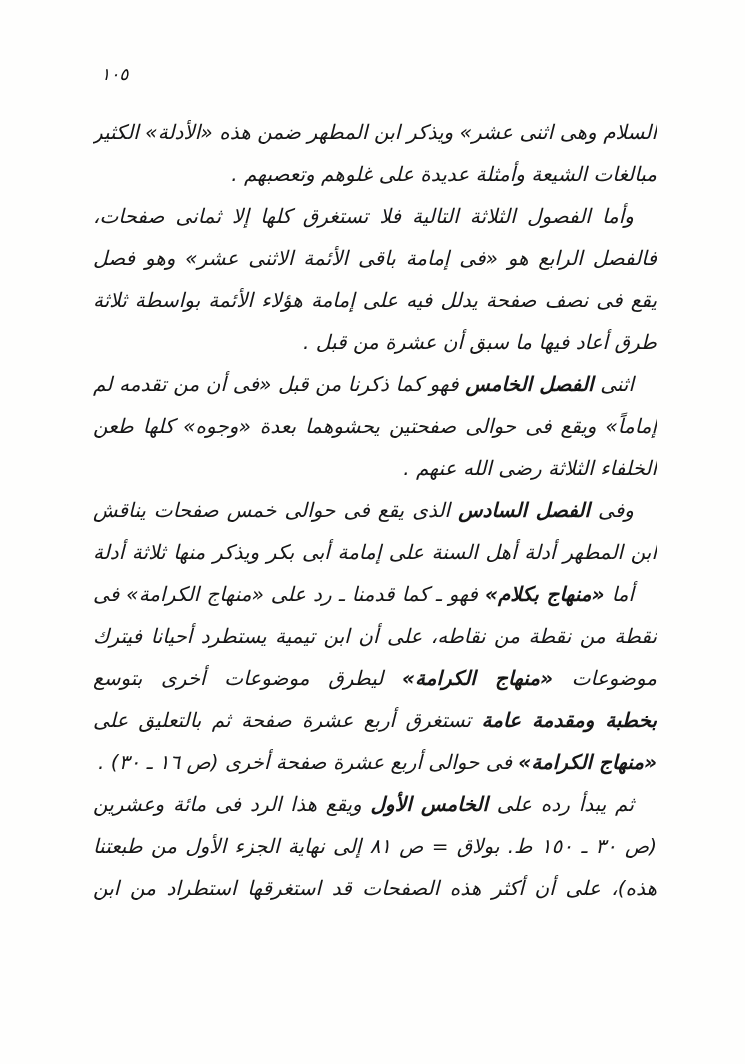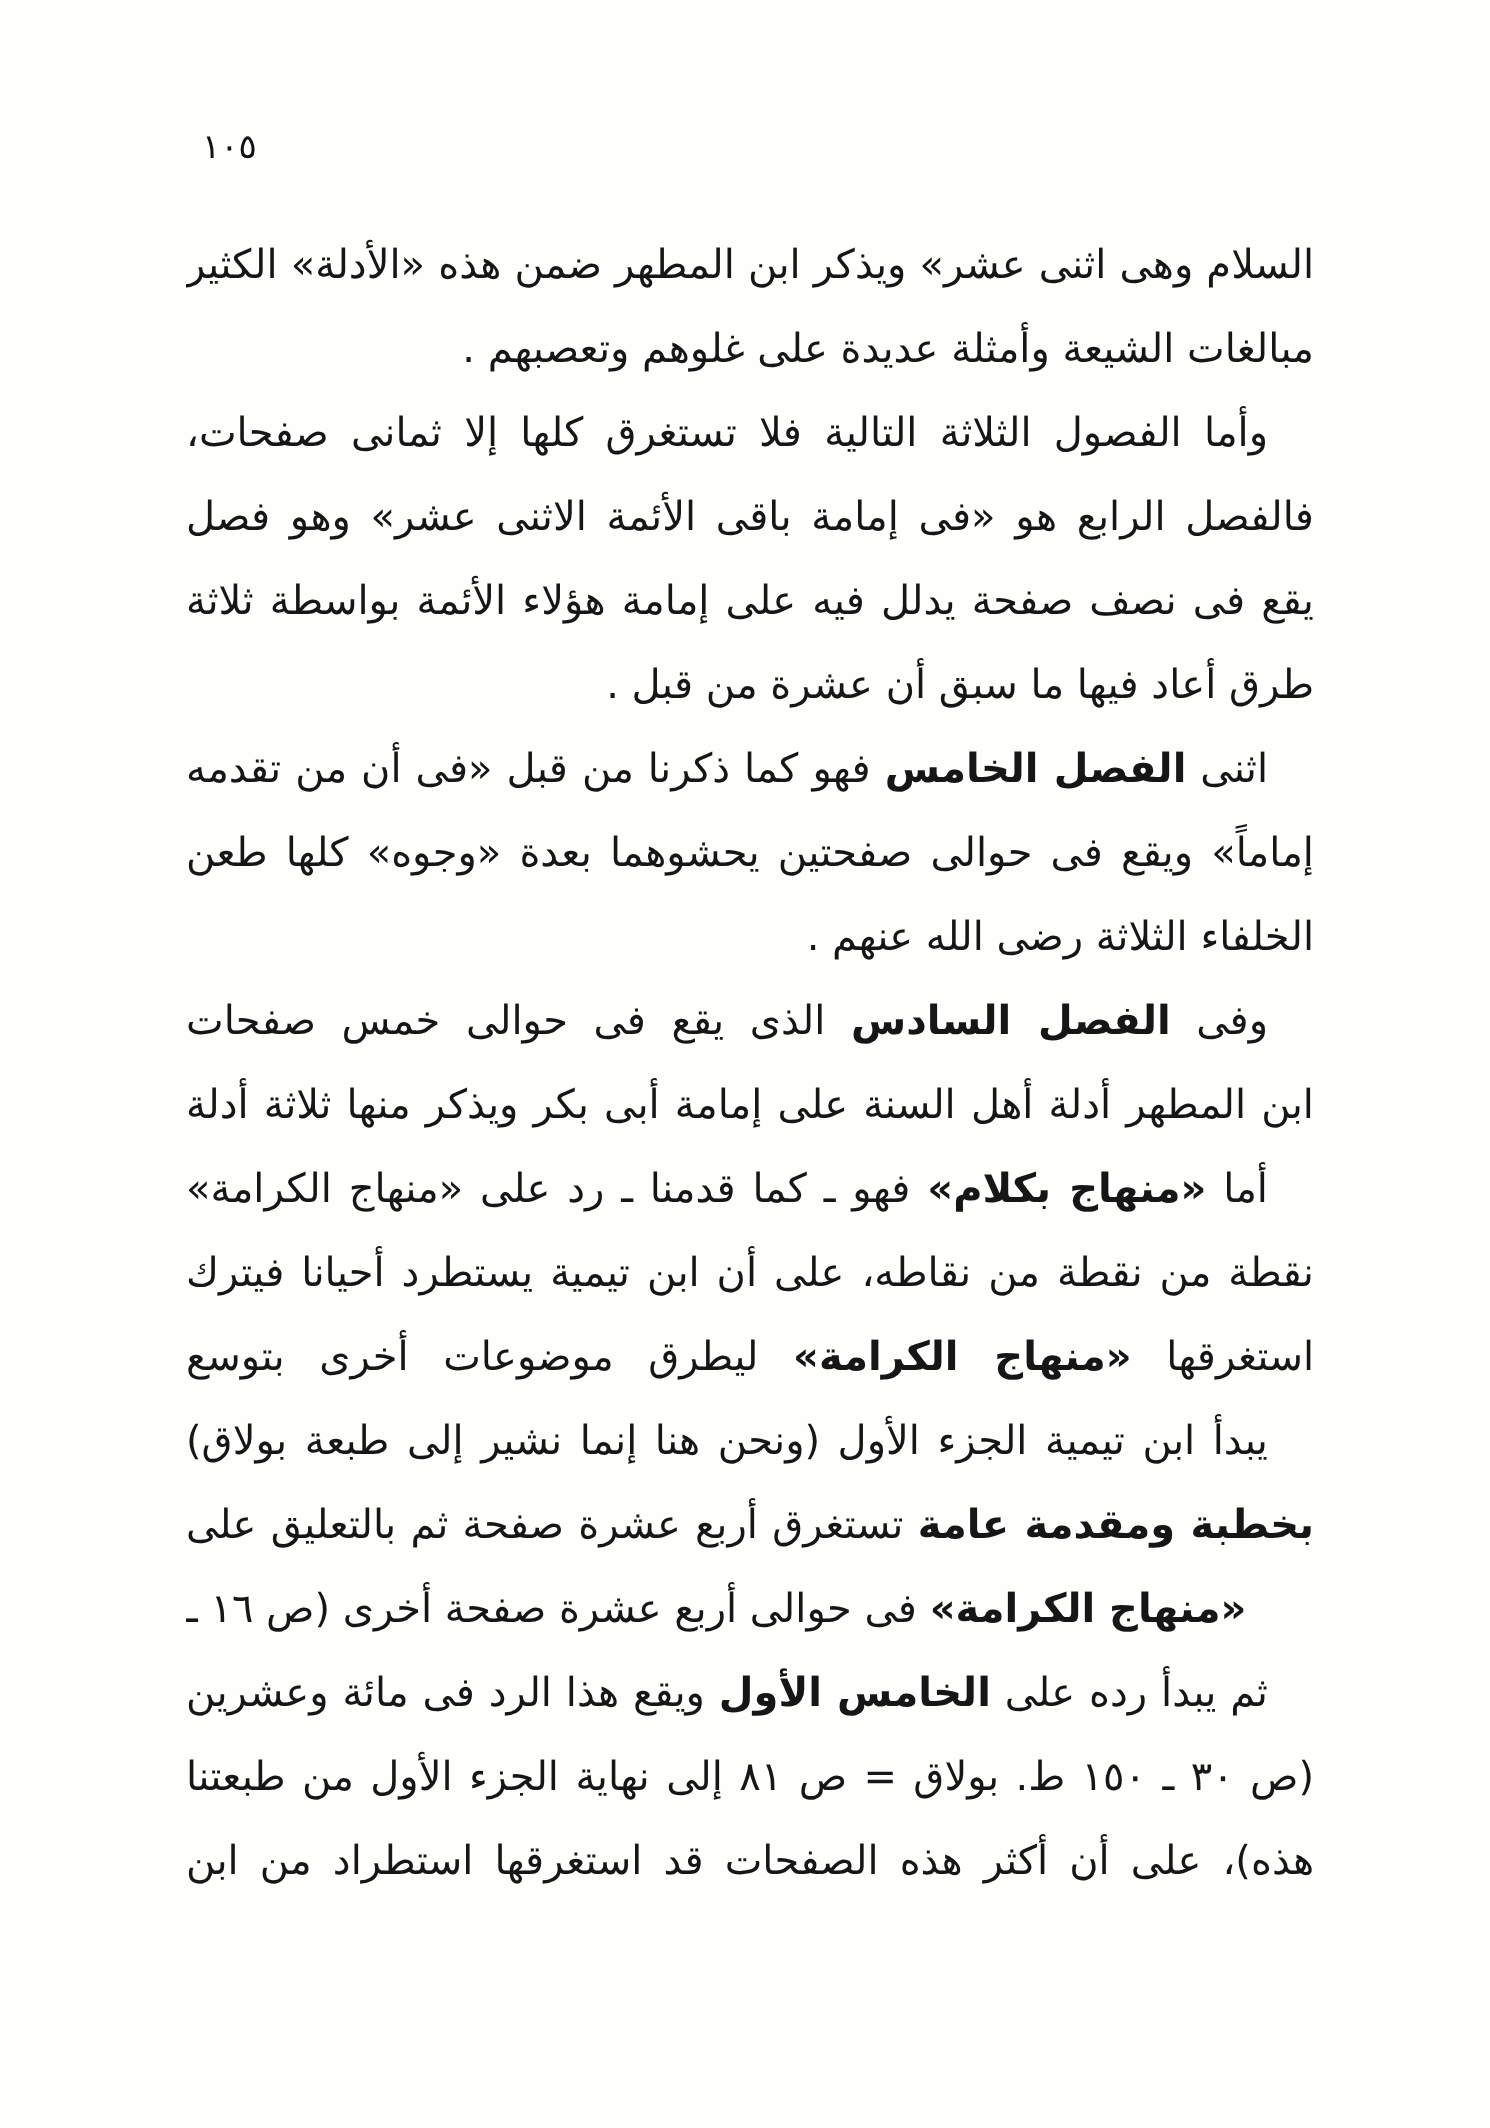--- a/index.html
+++ b/index.html
@@ -8,20 +8,21 @@
     background: #ffffff;
   }
   .page {
     position: relative;
     width: 745px;
     height: 1064px;
     background: #fefefd;
     font-family: "DejaVu Sans", sans-serif;
     color: #1a1a1a;
     overflow: hidden;
+    font-style: italic;
   }
   .page-number {
     position: absolute;
     top: 64px;
     left: 101px;
     font-size: 17px;
     letter-spacing: 4px;
     color: #111111;
     direction: ltr;
   }
@@ -57,21 +58,20 @@
       <div class="line just"><span class="seg">فالفصل الرابع هو «فى إمامة باقى الأئمة الاثنى عشر» وهو فصل قصير</span></div>
       <div class="line just"><span class="seg">يقع فى نصف صفحة يدلل فيه على إمامة هؤلاء الأئمة بواسطة ثلاثة</span></div>
       <div class="line end"><span class="seg">طرق أعاد فيها ما سبق أن عشرة من قبل .</span></div>
       <div class="line just indent"><span class="seg">اثنى </span><span class="seg bold">الفصل الخامس</span><span class="seg"> فهو كما ذكرنا من قبل «فى أن من تقدمه لم يكن</span></div>
       <div class="line just"><span class="seg">إماماً» ويقع فى حوالى صفحتين يحشوهما بعدة «وجوه» كلها طعن فى</span></div>
       <div class="line end"><span class="seg">الخلفاء الثلاثة رضى الله عنهم .</span></div>
       <div class="line just indent"><span class="seg">وفى </span><span class="seg bold">الفصل السادس</span><span class="seg"> الذى يقع فى حوالى خمس صفحات يناقش</span></div>
       <div class="line just"><span class="seg">ابن المطهر أدلة أهل السنة على إمامة أبى بكر ويذكر منها ثلاثة أدلة</span></div>
       <div class="line just indent"><span class="seg">أما </span><span class="seg bold">«منهاج بكلام»</span><span class="seg"> فهو ـ كما قدمنا ـ رد على «منهاج الكرامة» فى كل</span></div>
       <div class="line just"><span class="seg">نقطة من نقطة من نقاطه، على أن ابن تيمية يستطرد أحيانا فيترك</span></div>
-      <div class="line just"><span class="seg">استغرقها </span><span class="seg bold">«منهاج الكرامة»</span><span class="seg"> ليطرق موضوعات أخرى بتوسع وإسهاب.</span></div>
-      <div class="line just indent"><span class="seg">يبدأ ابن تيمية الجزء الأول (ونحن هنا إنما نشير إلى طبعة بولاق)</span></div>
+      <div class="line just"><span class="seg">موضوعات </span><span class="seg bold">«منهاج الكرامة»</span><span class="seg"> ليطرق موضوعات أخرى بتوسع وإسهاب.</span></div>
       <div class="line just"><span class="seg bold">بخطبة ومقدمة عامة</span><span class="seg"> تستغرق أربع عشرة صفحة ثم بالتعليق على </span></div>
       <div class="line end"><span class="seg bold">«منهاج الكرامة»</span><span class="seg"> فى حوالى أربع عشرة صفحة أخرى (ص ١٦ ـ ٣٠) .</span></div>
       <div class="line just indent"><span class="seg">ثم يبدأ رده على </span><span class="seg bold">الخامس الأول</span><span class="seg"> ويقع هذا الرد فى مائة وعشرين صفحة</span></div>
       <div class="line just"><span class="seg">(ص ٣٠ ـ ١٥٠ ط. بولاق = ص ٨١ إلى نهاية الجزء الأول من طبعتنا</span></div>
       <div class="line just"><span class="seg">هذه)، على أن أكثر هذه الصفحات قد استغرقها استطراد من ابن تيمية</span></div>
     </div>
 </div>
 
 </body></html>

